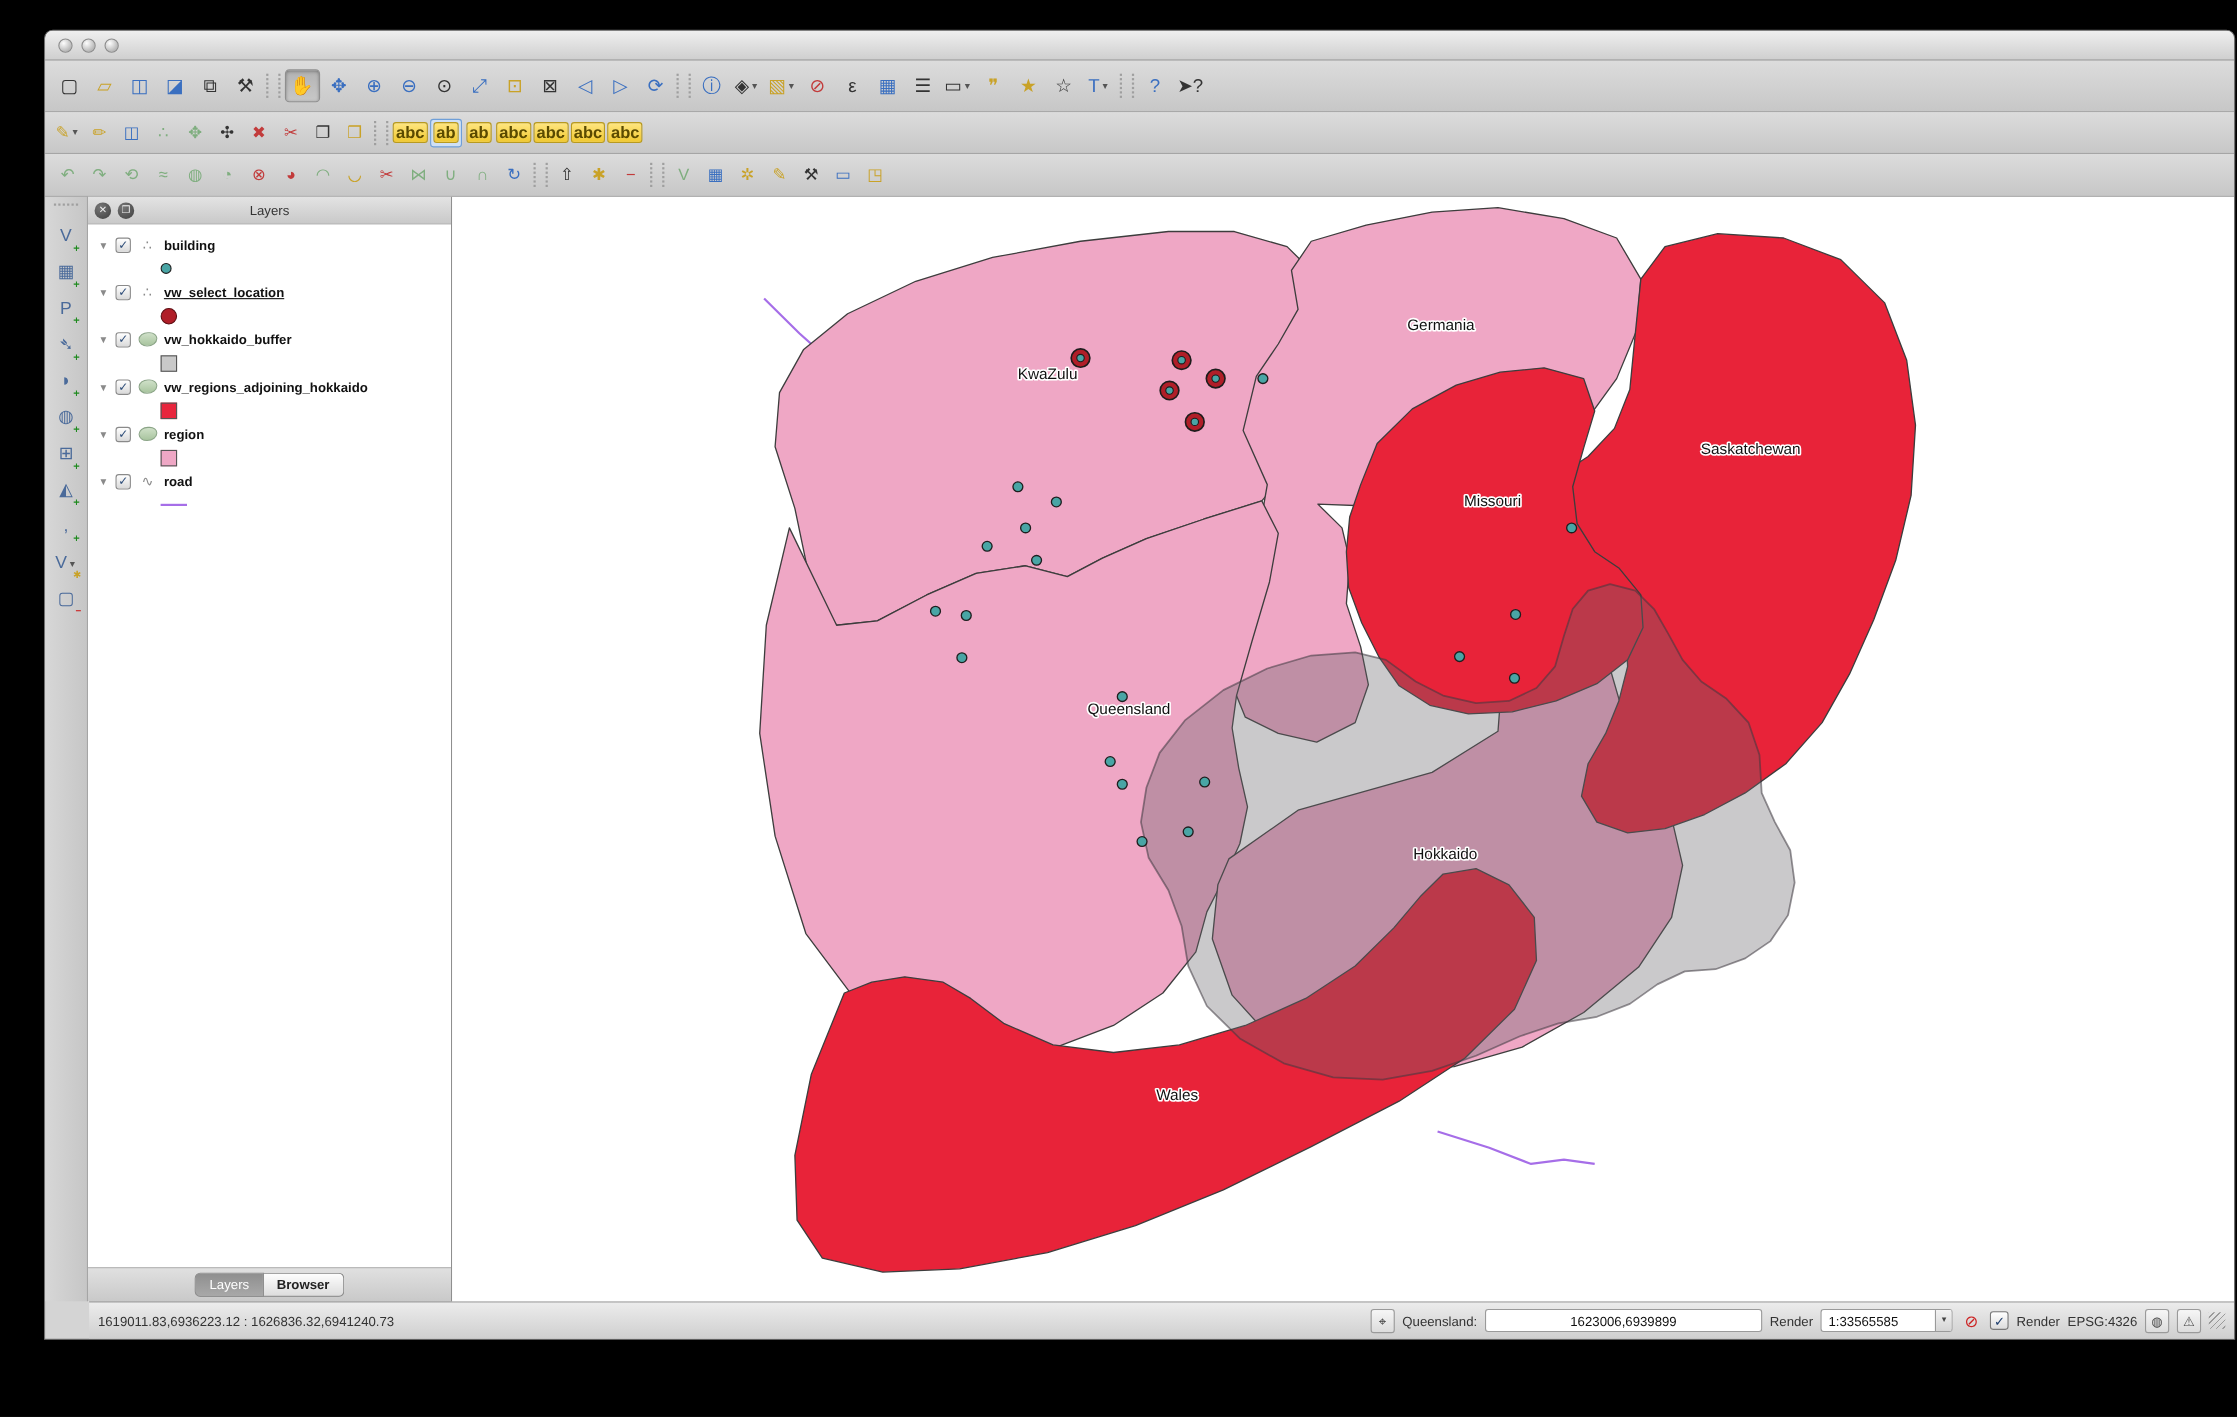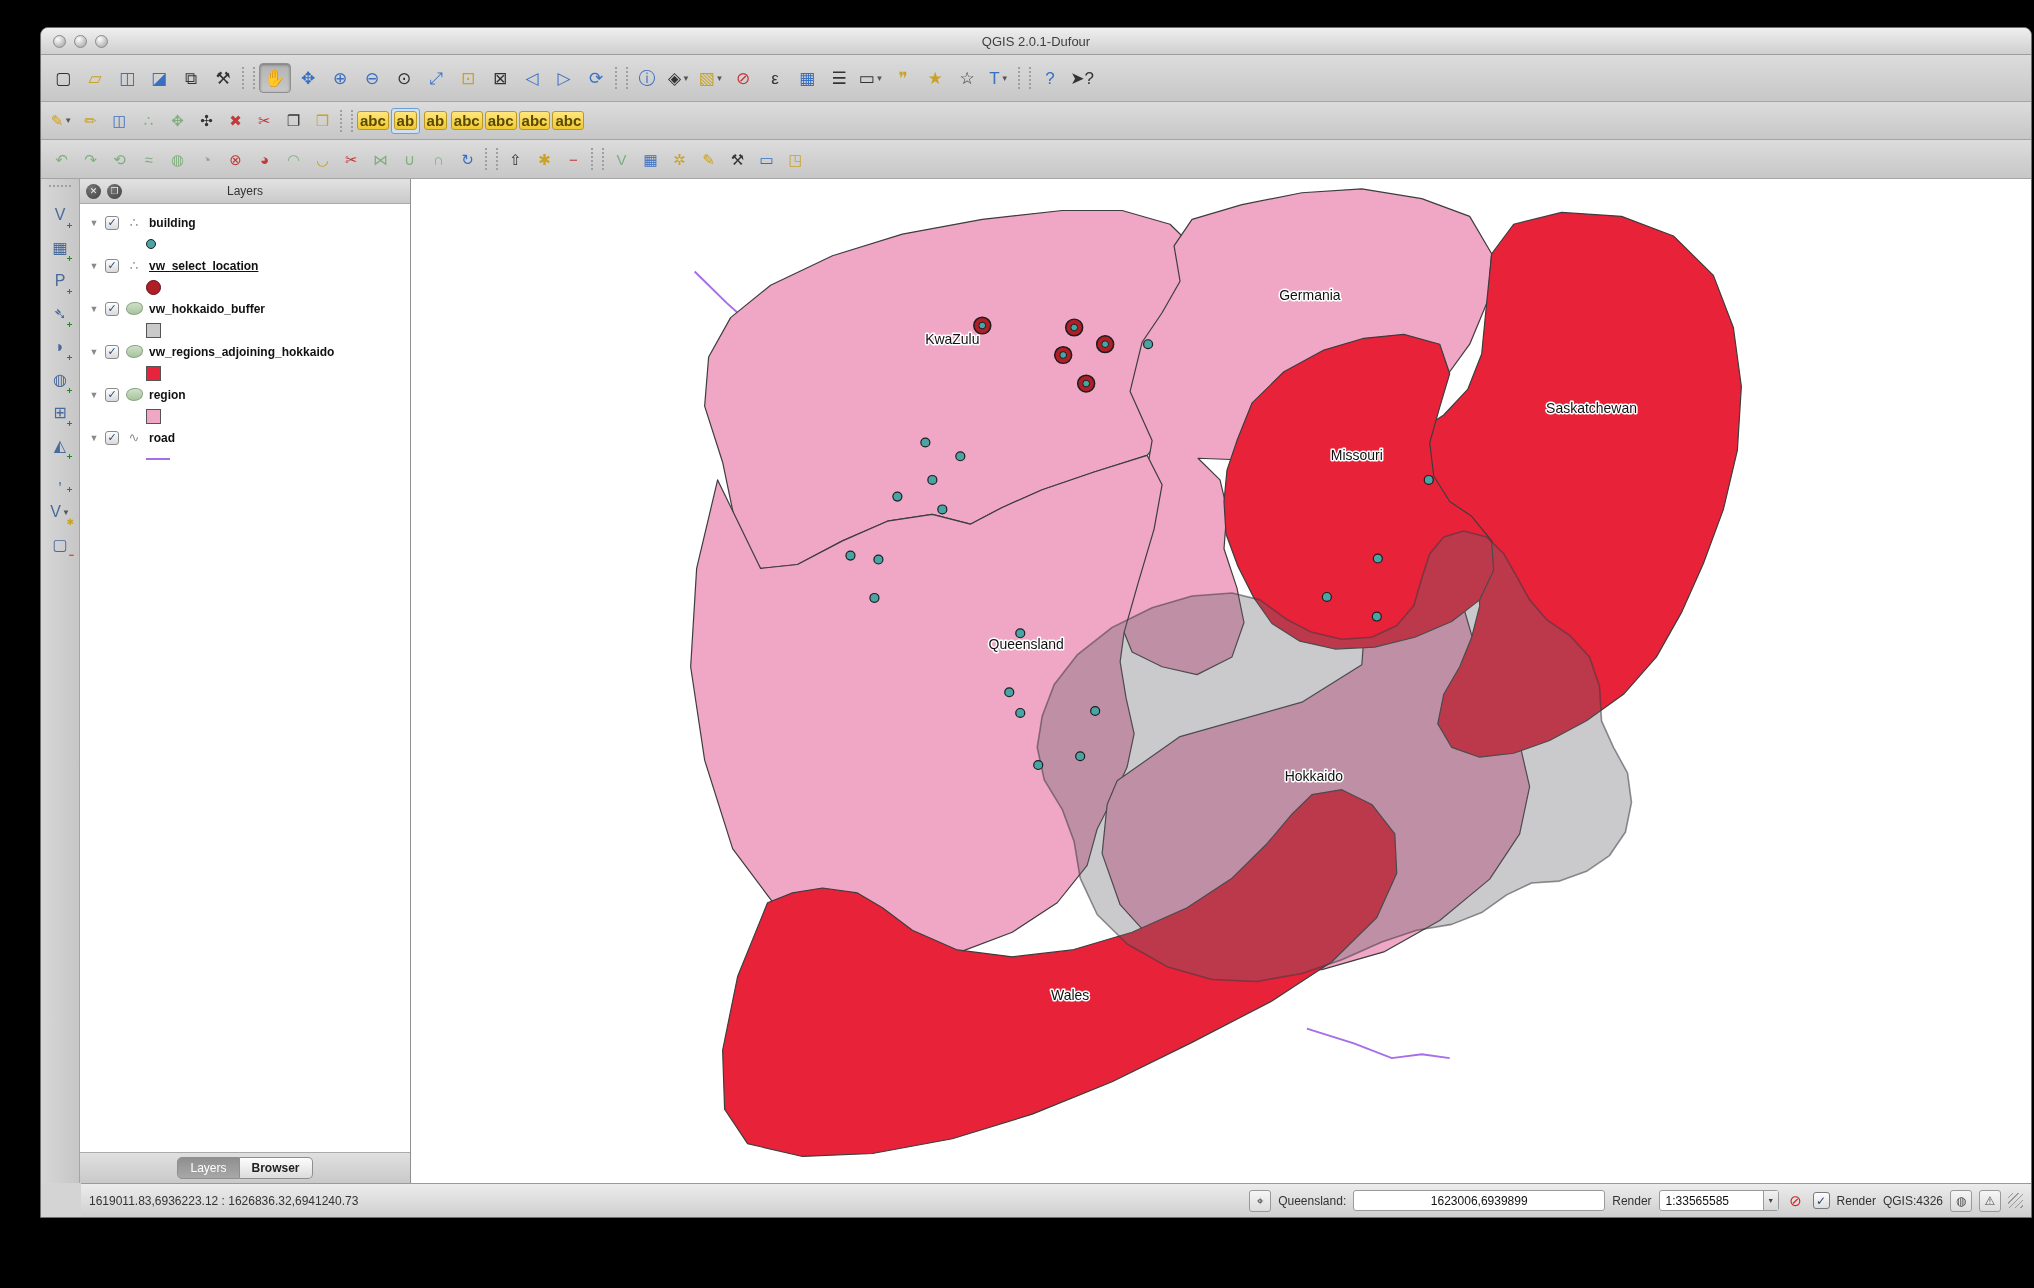--- a/index.html
+++ b/index.html
@@ -101,21 +101,20 @@
 <body>
 
 <div id="window">
 
   <div id="titlebar">
     <div class="lights">
       <div class="light"></div>
       <div class="light"></div>
       <div class="light"></div>
     </div>
-    <div id="title-text">QGIS 2.0.1-Dufour</div>
   </div>
 
   <div id="toolbar-row1" class="toolbar">
       <div class="tb-btn dark">
         <span class="glyph">▢</span>
       </div>
       <div class="tb-btn yellow">
         <span class="glyph">▱</span>
       </div>
       <div class="tb-btn blue">
@@ -531,19 +530,19 @@
     <span>Queensland:</span>
     <div class="sb-field" id="coordinate-field">1623006,6939899</div>
     <span>Render</span>
     <div class="sb-field" id="scale-combo">
       <span>1:33565585</span>
       <span class="dd">▼</span>
     </div>
     <div class="sb-icon" id="stop-render-icon">⊘</div>
     <div id="render-cb">✓</div>
     <span>Render</span>
-    <span>QGIS:4326</span>
+    <span>EPSG:4326</span>
     <div class="sb-icon">◍</div>
     <div class="sb-icon">⚠</div>
     <div id="resize-grip"></div>
   </div>
 
 </div>
 
 </body></html>

